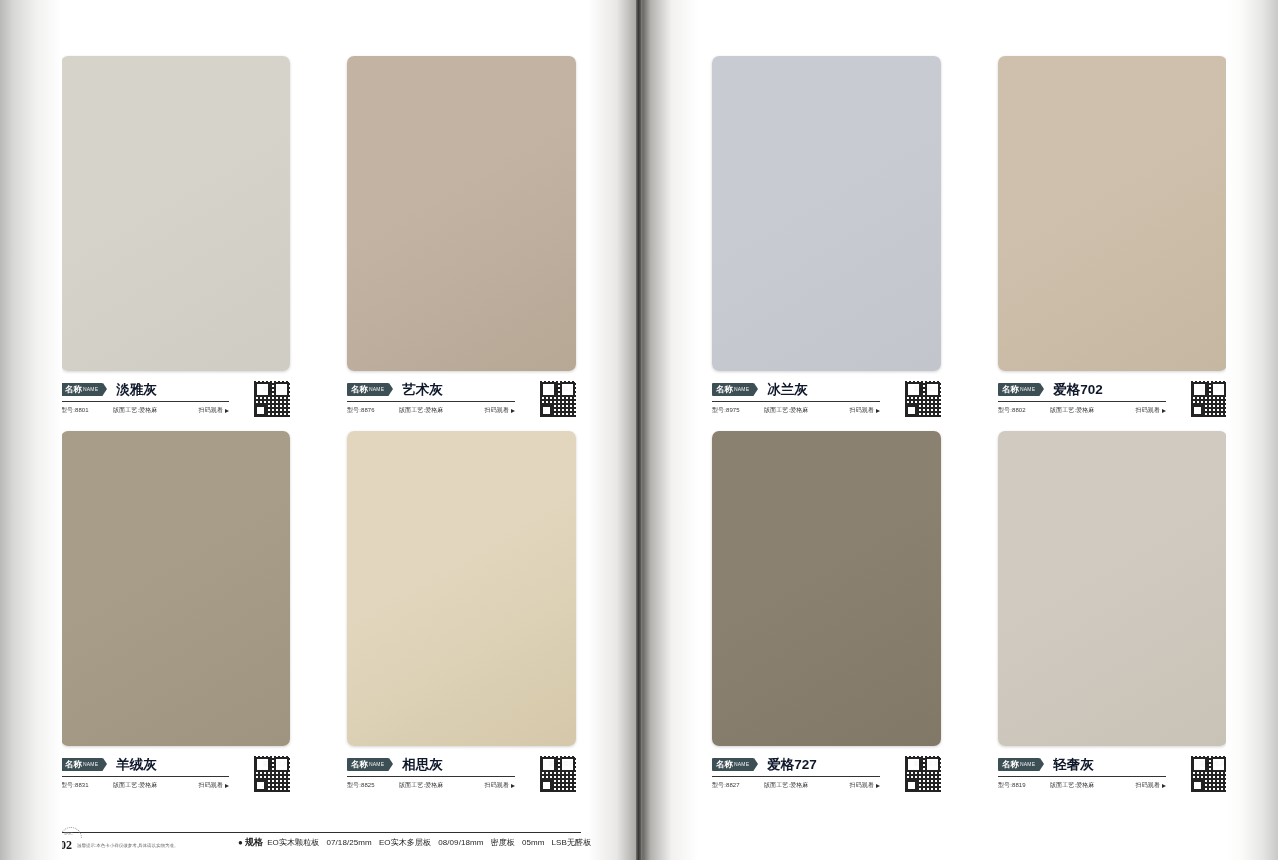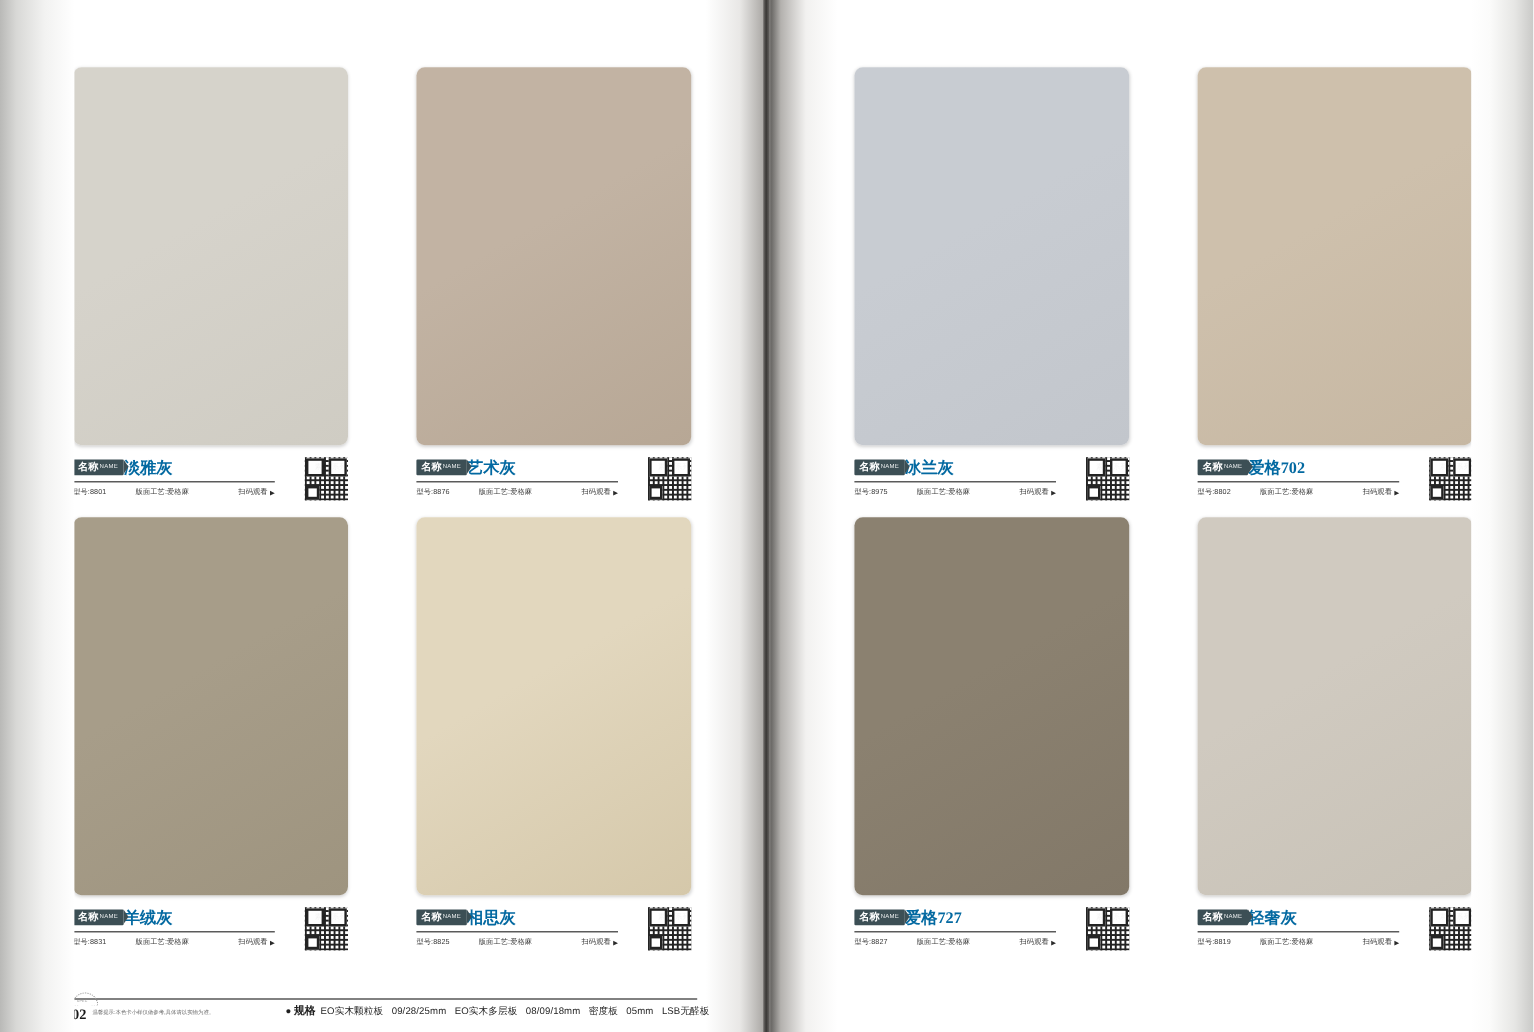--- a/index.html
+++ b/index.html
@@ -87,26 +87,26 @@
   }
   .name-tag .cn { font-size: 8.5px; line-height: 13px; font-weight: bold; }
   .name-tag .en { font-size: 5px; line-height: 13px; margin-left: 1px; opacity: 0.92; letter-spacing: 0.2px; }
   .name-tag::after {
     content: ""; position: absolute; right: -4px; top: 0;
     border-left: 4px solid #3c4f55;
     border-top: 6.5px solid transparent;
     border-bottom: 6.5px solid transparent;
   }
   .prod-name {
+    margin-left: 13px;
     font-size: 13.5px;
     font-weight: bold;
-    color: #0369a1;
+    color: #0f172a;
     line-height: 16px;
     white-space: nowrap;
-    font-family: Liberation Serif, serif;
   }
   .series {
     margin-left: auto;
     font-size: 6px;
     color: #7d7d7d;
     letter-spacing: 0.2px;
     white-space: nowrap;
     padding-right: 1px;
   }
 
@@ -168,21 +168,21 @@
     font-size: 8px; color: #1f1f1f;
     white-space: nowrap; letter-spacing: 0.1px;
   }
   .spec .bullet { font-size: 8px; }
   .spec .spec-title { font-weight: bold; font-size: 9px; margin: 12px 4px 0 2px; }
   .spec span.item { margin-right: 7px; }
   .spec-left  { left: 238px; }
 
   .pagenum {
     position: absolute; bottom: 9px;
-    display: flex; align-items: flex-start; gap: 5px; margin-top: 16px;
+    display: flex; align-items: center; gap: 5px; margin-top: 16px;
   }
   .pagenum .num {
     font-size: 12px; font-weight: bold; color: #1a1a1a; line-height: 12px;
     font-family: "Liberation Serif", serif;
   }
   .pagenum .disclaimer {
     font-size: 4.5px; color: #6b6b6b; line-height: 9px; white-space: nowrap;
   }
   .pn-left  { left: 60px; }
 
@@ -308,21 +308,21 @@
               <span class="qr-bl"></span>
             </div>
         </div>
       </div>
 
     </div>
 
     <div class="footer footer-left">
       <div class="footer-rule fr-left"></div>
       <div class="spec spec-left">
-        <span class="bullet">●</span><span class="spec-title">规格</span><span class="item">EO实木颗粒板</span><span class="item">09/28/25mm</span><span class="item">EO实木多层板</span><span class="item">08/09/18mm</span><span class="item">密度板</span><span class="item">05mm</span><span class="item">LSB无醛板</span>
+        <span class="bullet">●</span><span class="spec-title">规格</span><span class="item">EO实木颗粒板</span><span class="item">07/18/25mm</span><span class="item">EO实木多层板</span><span class="item">08/09/18mm</span><span class="item">密度板</span><span class="item">05mm</span><span class="item">LSB无醛板</span>
       </div>
       <div class="arc arc-l"></div>
       <div class="arc-label al-l">SPEC</div>
       <div class="pagenum pn-left">
         <span class="num">02</span>
         <span class="disclaimer">温馨提示:本色卡小样仅做参考,具体请以实物为准。</span>
       </div>
     </div>
   </div>
 

